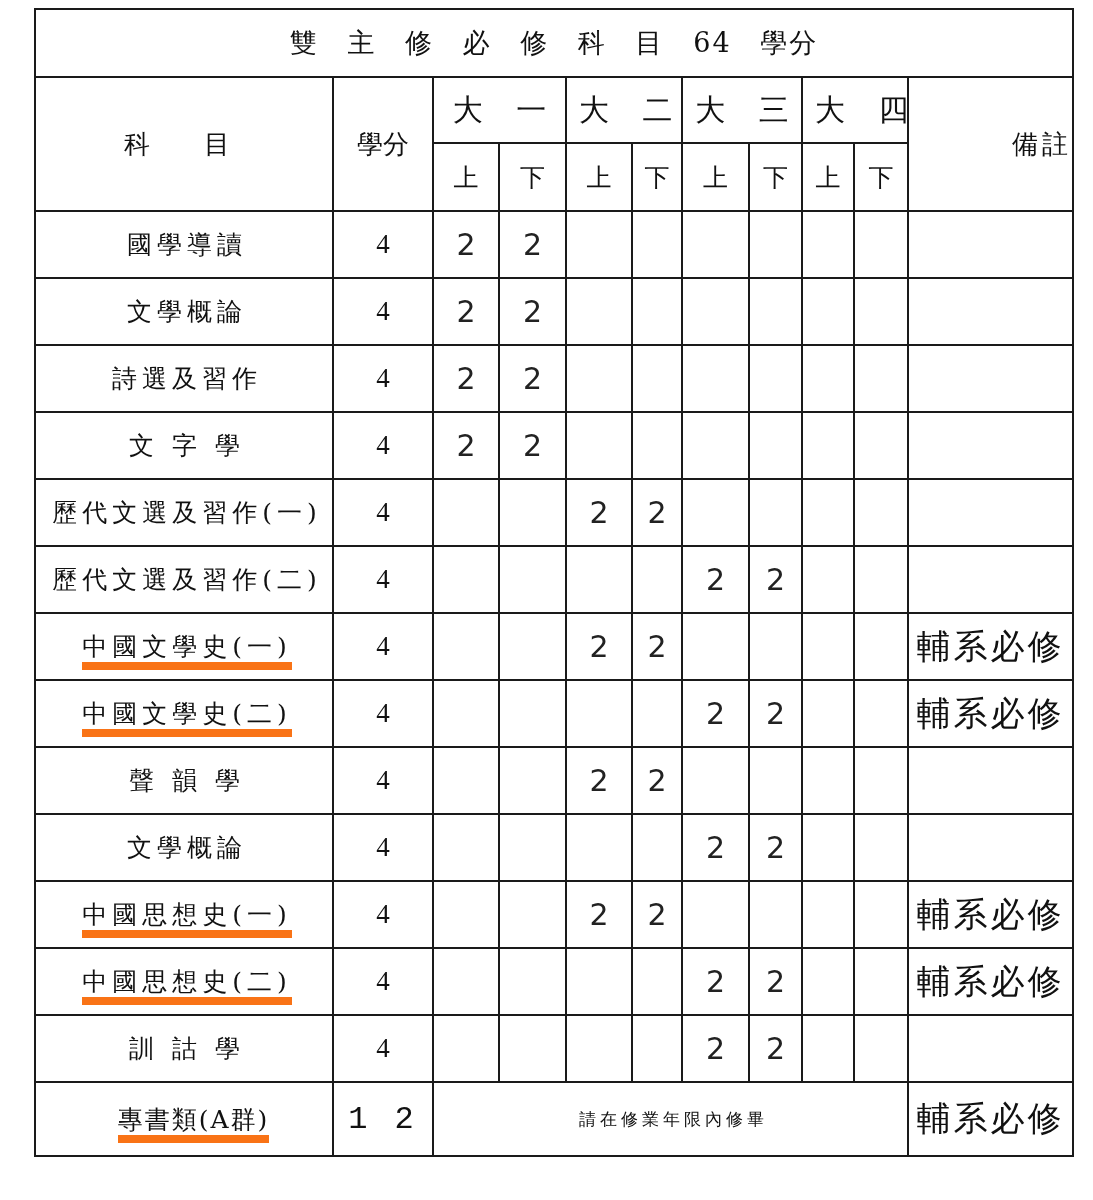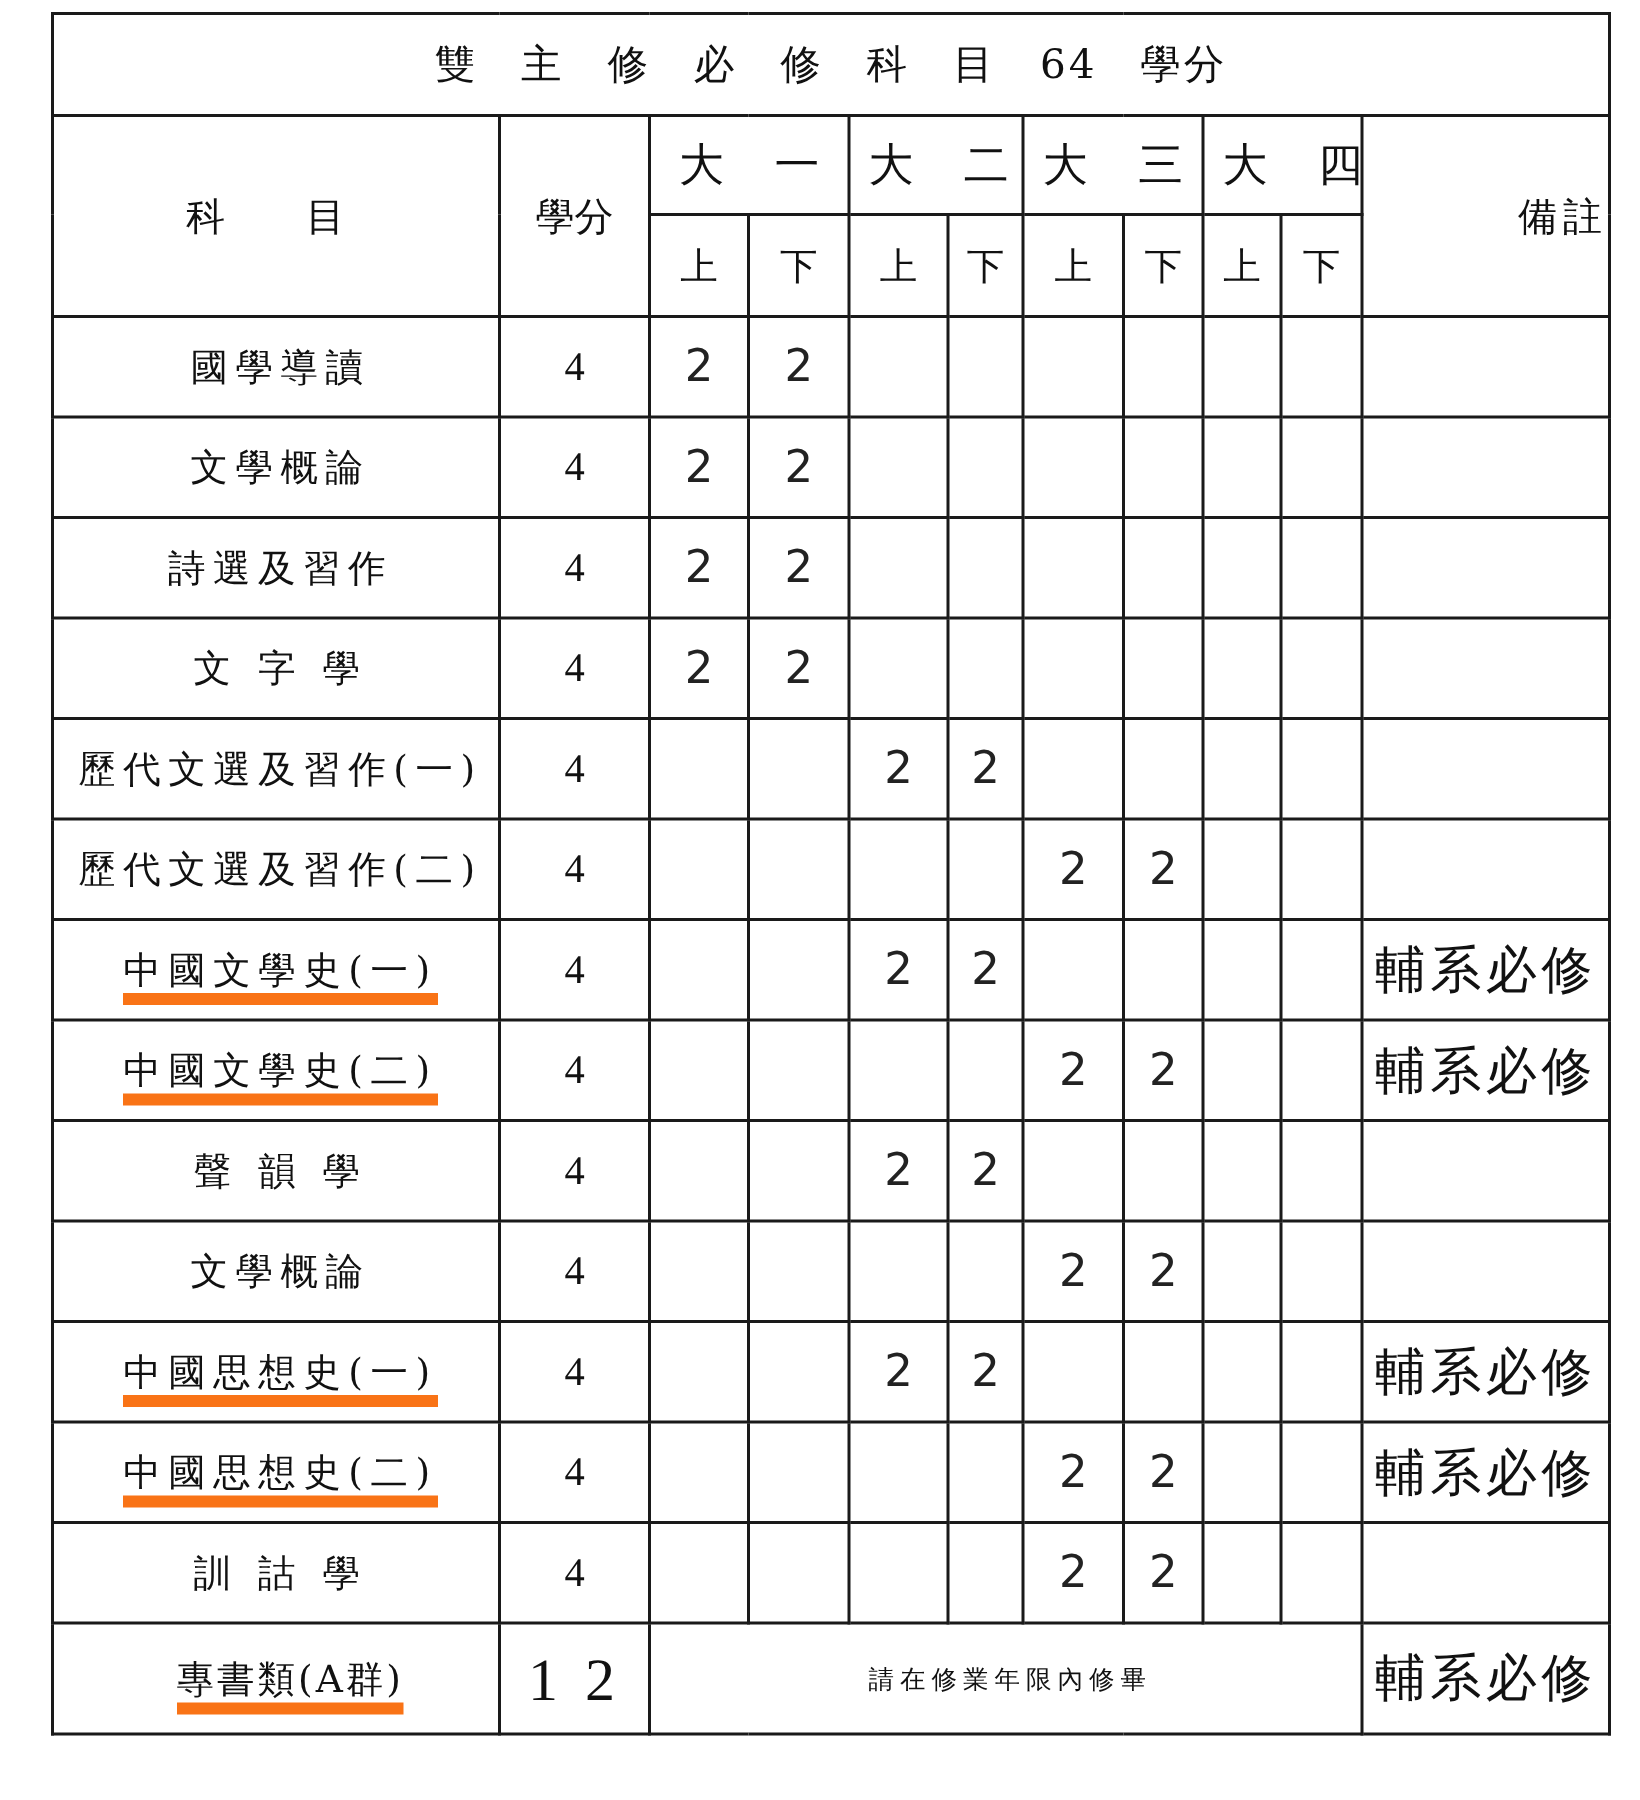--- a/index.html
+++ b/index.html
@@ -229,18 +229,18 @@
         <td class="num"></td>
         <td class="num"></td>
         <td class="num">2</td>
         <td class="num">2</td>
         <td class="num"></td>
         <td class="num"></td>
         <td class="note"></td>
       </tr>
       <tr class="data-row last-row">
         <td class="subj"><span class="u" style="letter-spacing:2px;margin-left:13px;">專書類(A群)</span></td>
-        <td class="credit" style="font-size:40px;letter-spacing:4px;">1 2</td>
+        <td class="credit" style="font-size:32px;letter-spacing:4px;font-family:Liberation Mono, monospace;">1 2</td>
         <td colspan="8" class="span-note">請在修業年限內修畢</td>
         <td class="note">輔系必修</td>
       </tr>
     </tbody>
 </table>
 
 </body></html>

